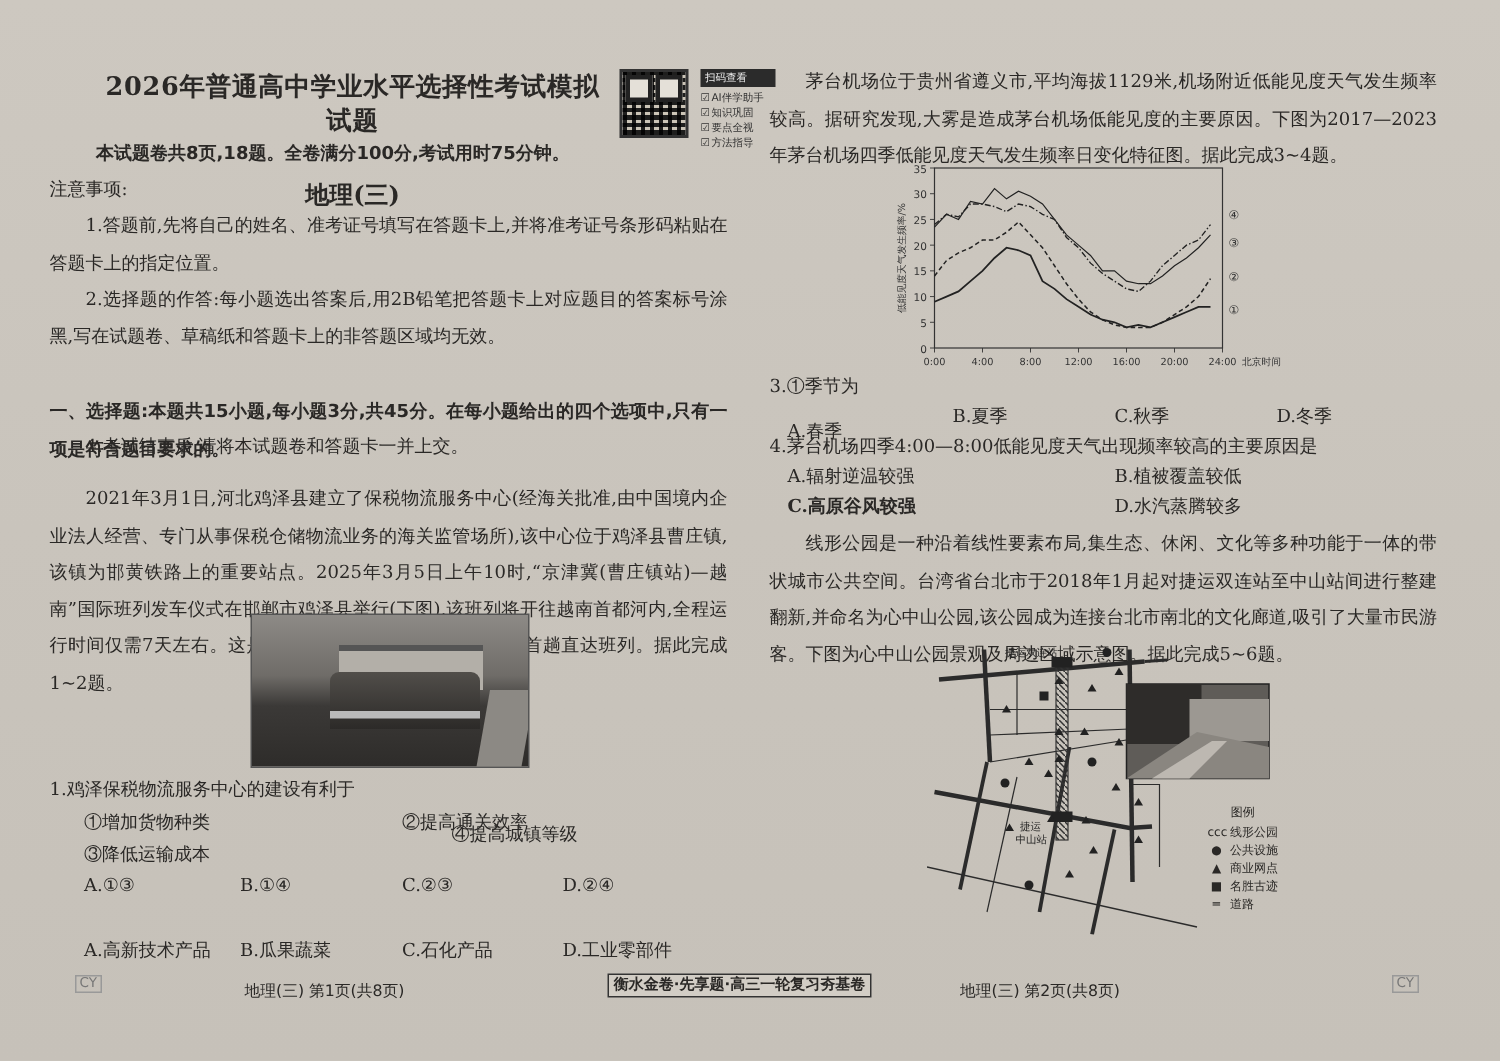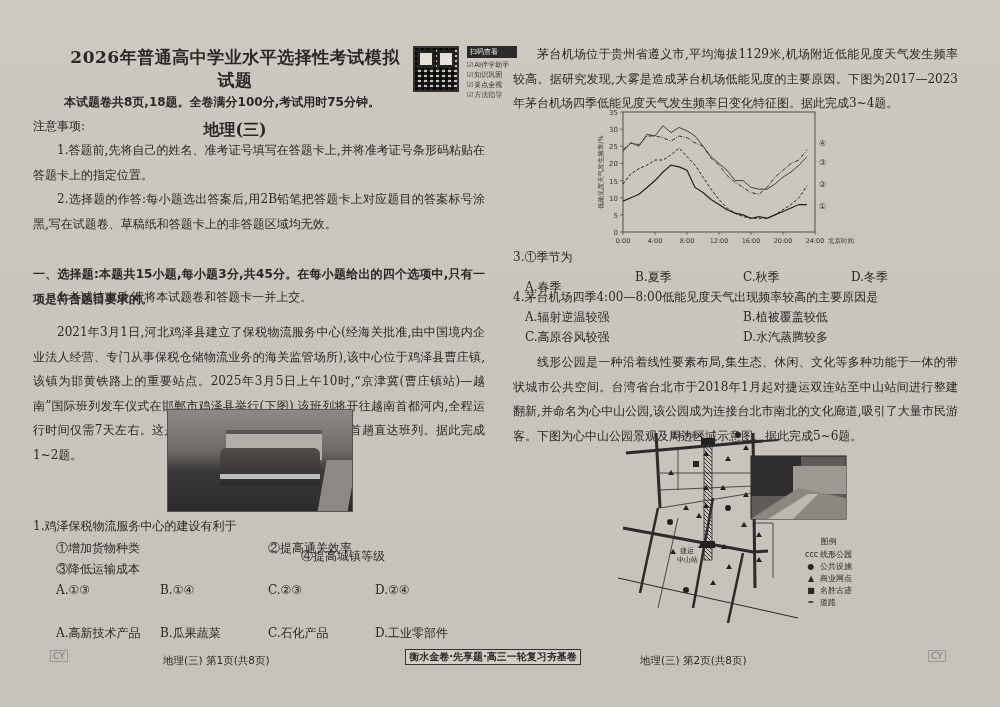--- a/index.html
+++ b/index.html
@@ -191,21 +191,21 @@
   <div class="page page-right" style="pointer-events:none;">
     <div class="q" style="left:0; top:247px;">3.①季节为</div>
     <div class="opt" style="left:12px; top:277px;">A.春季</div>
     <div class="opt" style="left:122px; top:267px;">B.夏季</div>
     <div class="opt" style="left:230px; top:267px;">C.秋季</div>
     <div class="opt" style="left:338px; top:267px;">D.冬季</div>
 
     <div class="q" style="left:0; top:287px;">4.茅台机场四季4:00—8:00低能见度天气出现频率较高的主要原因是</div>
     <div class="opt" style="left:12px; top:307px;">A.辐射逆温较强</div>
     <div class="opt" style="left:230px; top:307px;">B.植被覆盖较低</div>
-    <div class="opt" style="left:12px; top:327px;">C.高原谷风较强</div>
+    <div class="opt" style="left:12px; top:327px;font-weight:bold;">C.高原谷风较强</div>
     <div class="opt" style="left:230px; top:327px;">D.水汽蒸腾较多</div>
 
     <div class="para indent" style="left:0; top:350px; width:445px;">线形公园是一种沿着线性要素布局,集生态、休闲、文化等多种功能于一体的带状城市公共空间。台湾省台北市于2018年1月起对捷运双连站至中山站间进行整建翻新,并命名为心中山公园,该公园成为连接台北市南北的文化廊道,吸引了大量市民游客。下图为心中山公园景观及周边区域示意图。据此完成5~6题。</div>
   </div>
 
   <div class="map">
     <svg viewBox="0 0 240 195">
 
       <g stroke="#2b2b2b" fill="none">
         <path d="M8 25 L145 13" stroke-width="3"></path>

